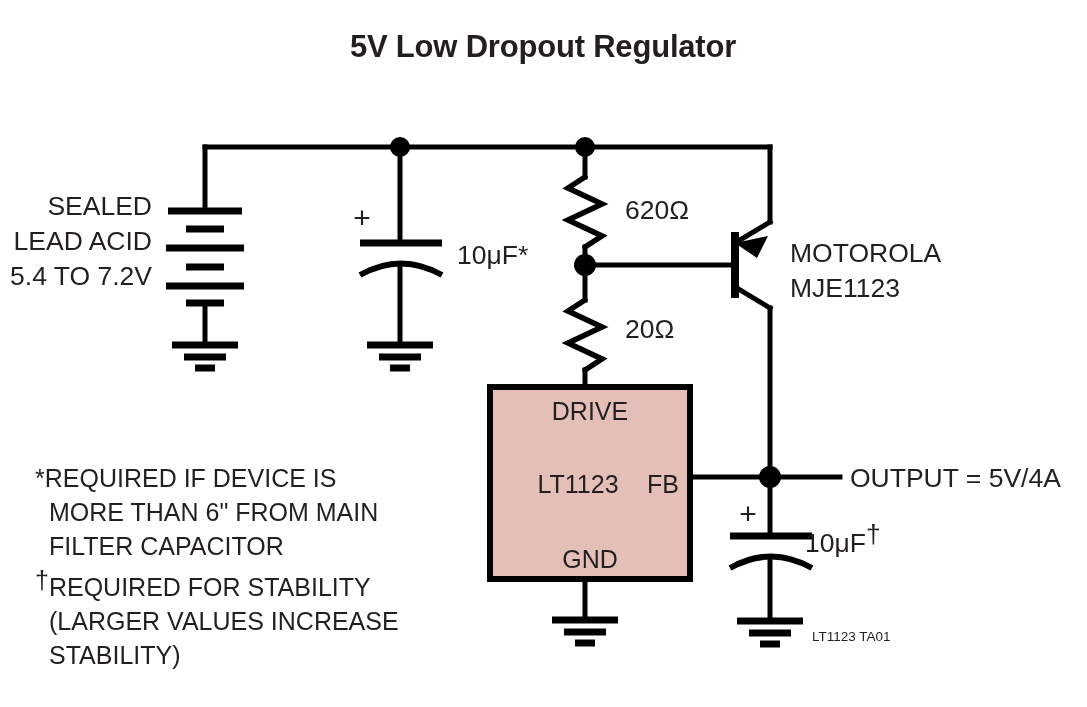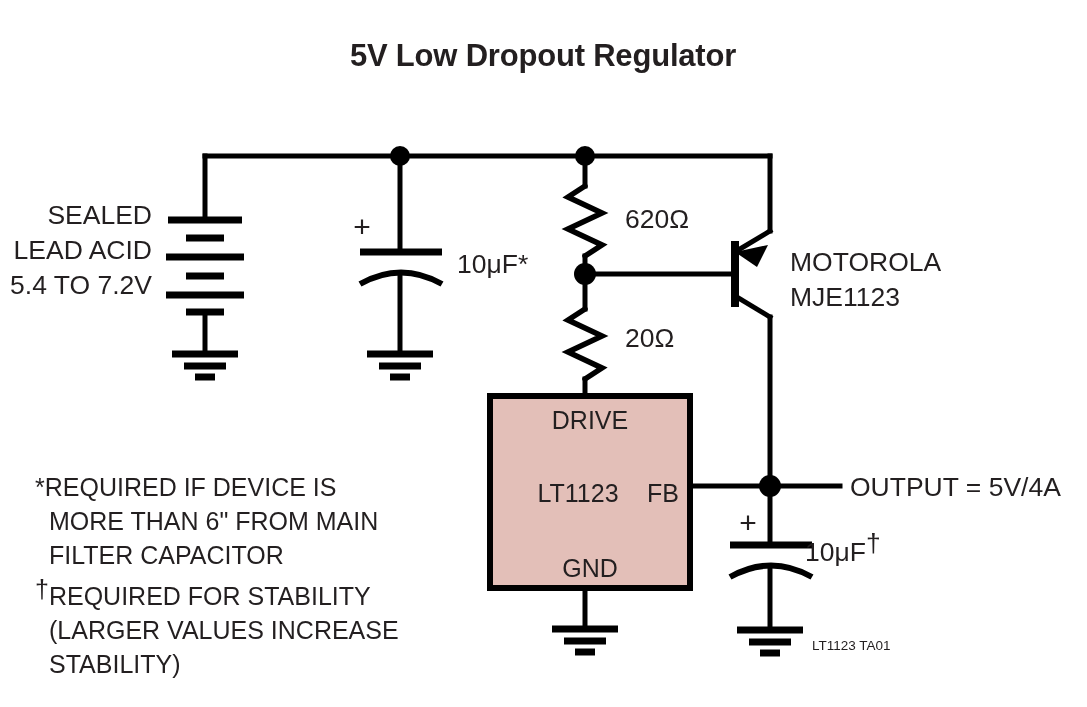--- a/index.html
+++ b/index.html
@@ -11,21 +11,21 @@
     width: 1087px;
     height: 707px;
     font-family: "Liberation Sans", sans-serif;
     color: #231f20;
     overflow: hidden;
     position: relative;
   }
   #schematic-root {
     position: absolute;
     left: 0;
-    top: 9px;
+    top: 0;
     width: 1087px;
     height: 599px;
     border-radius: 24px;
   }
   svg.sheet {
     display: block;
     width: 1087px;
     height: 707px;
   }
   .wire {

